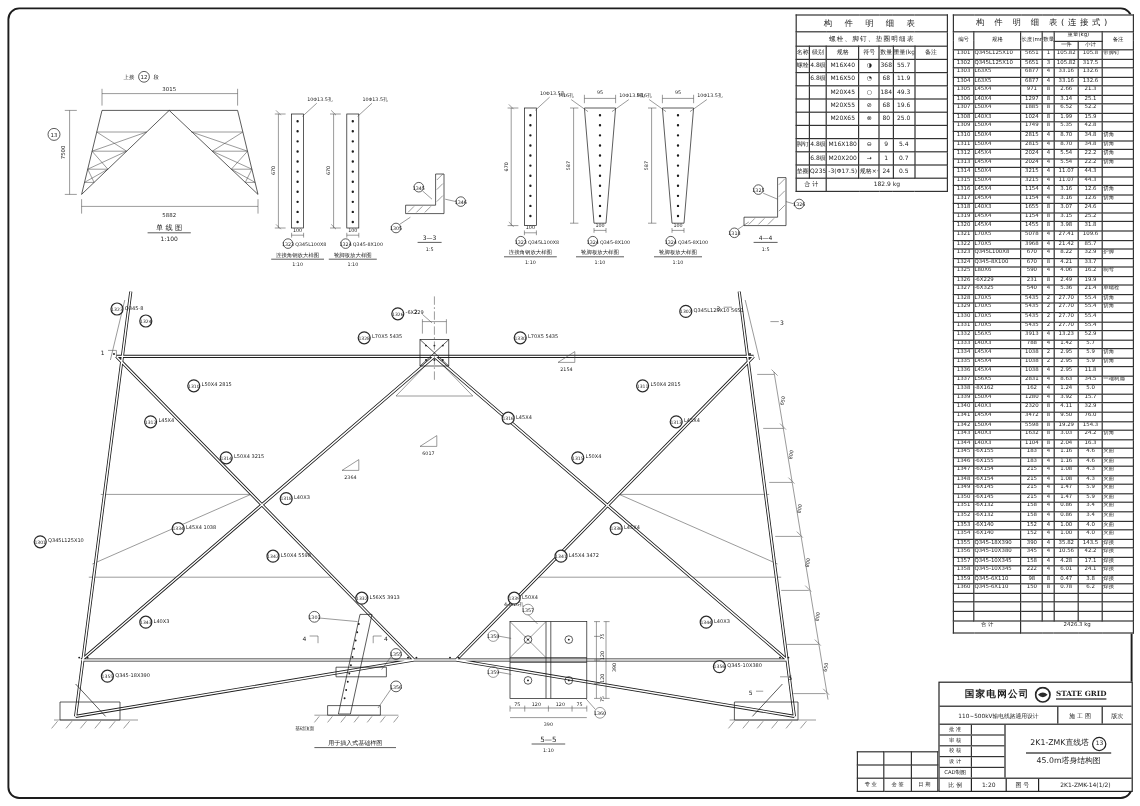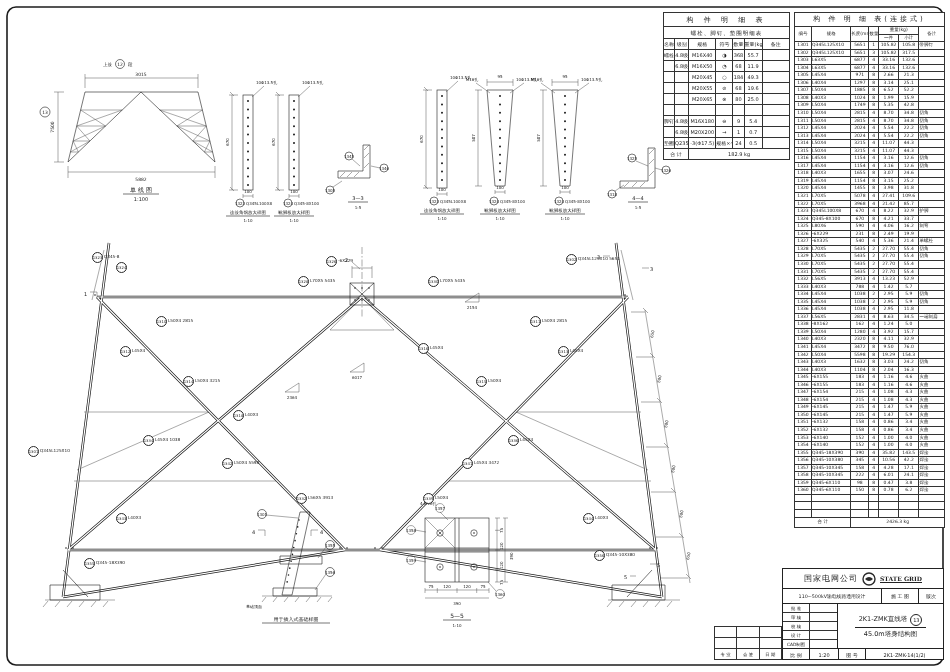--- a/index.html
+++ b/index.html
@@ -25,21 +25,21 @@
   .tbl1{left:663px;top:12px;width:127px}
   .tbl1 td{font-size:5px;height:10px;line-height:10px}
   .tbl1 .title td{font-size:7px;letter-spacing:4px;height:13px}
   .tbl1 .sub td{font-size:5.5px;letter-spacing:1px;height:11px}
   .tbl2{left:794px;top:12px;width:151px}
   .tbl2 td{font-size:4.5px;height:6.55px;line-height:6.55px}
   .tbl2 .title td{font-size:7px;letter-spacing:3px;height:13px}
   .tbl2 td.rm,.tbl1 td.rm{text-align:left}
   .tblock{left:782px;top:568px;width:160px;height:90px;border:1px solid #222;font-size:5px}
   .tb-row1{height:19px;border-bottom:.6px solid #222;display:flex;align-items:center;justify-content:center;gap:4px}
-  .tb-co{font-size:8px;font-weight:normal;letter-spacing:1px}
+  .tb-co{font-size:8px;font-weight:bold;letter-spacing:1px}
   .tb-en{font-size:6px;font-weight:bold;font-family:"DejaVu Serif",serif;border-bottom:.8px solid #222}
   .tb-row2{height:14px;border-bottom:.6px solid #222;display:flex}
   .tb-row2 div{display:flex;align-items:center;justify-content:center}
   .tb-proj{width:98px;border-right:.6px solid #222;font-size:4.8px}
   .tb-stage{width:36px;border-right:.6px solid #222}
   .tb-rev{flex:1}
   .tb-body{height:44px;display:flex;border-bottom:.6px solid #222}
   .roles{width:54px;border-right:.6px solid #222;display:flex;flex-direction:column}
   .roles>div{flex:1;display:flex;border-bottom:.4px solid #333}
   .roles>div:last-child{border-bottom:none}

